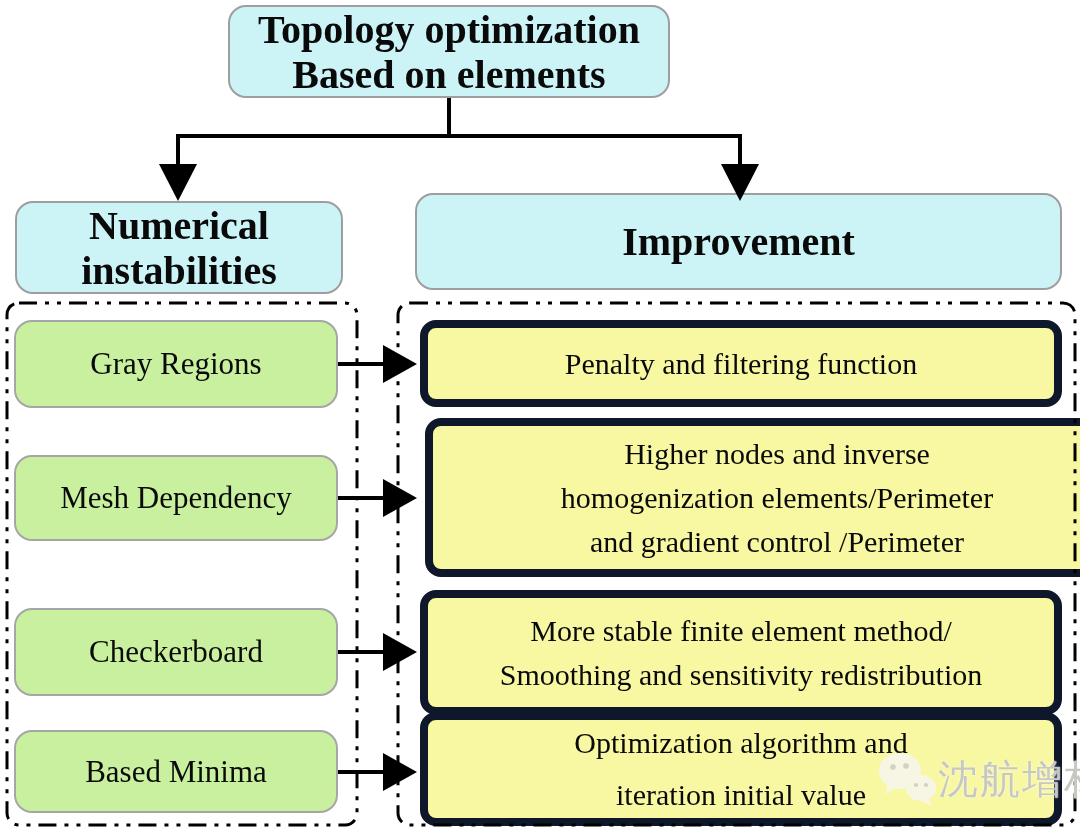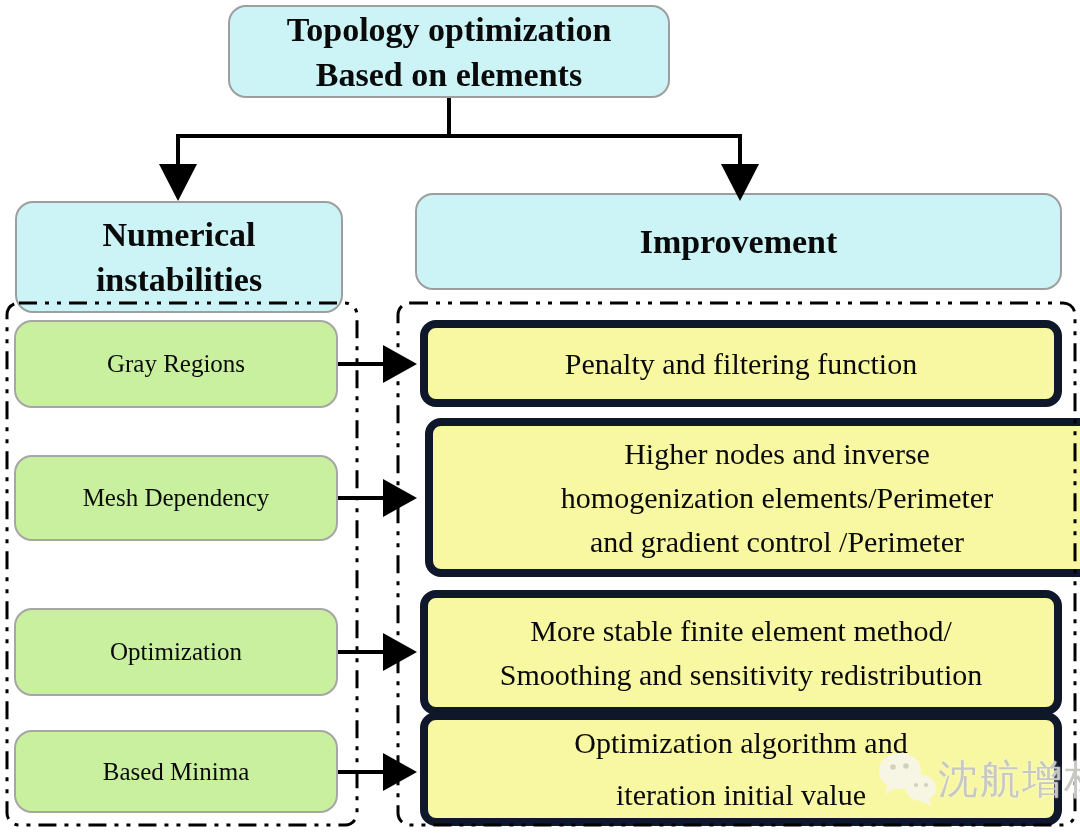--- a/index.html
+++ b/index.html
@@ -20,38 +20,38 @@
     align-items: center;
     justify-content: center;
     text-align: center;
     border-radius: 16px;
     z-index: 2;
   }
   .cyan {
     background: #ccf4f6;
     border: 2px solid #9e9e9e;
     font-weight: bold;
-    font-size: 34px;
+    font-size: 40px;
     line-height: 45px;
     border-radius: 18px;
   }
   .green {
     background: #c9f09e;
     border: 2px solid #a6a6a6;
-    font-size: 25px;
+    font-size: 31px;
     border-radius: 18px;
   }
   .yellow {
     background: #f8f8a2;
     border: 8px solid #0f172a;
     font-size: 30px;
     line-height: 44px;
   }
   .box-root   { left: 228px; top: 5px;   width: 442px; height: 93px; }
-  .hdr-left   { left: 15px;  top: 201px; width: 328px; height: 112px; }
+  .hdr-left   { left: 15px;  top: 201px; width: 328px; height: 93px; }
   .hdr-right  { left: 415px; top: 193px; width: 647px; height: 97px; }
 
   .g0 { left: 14px; top: 320px; width: 324px; height: 88px; }
   .g1 { left: 14px; top: 455px; width: 324px; height: 86px; }
   .g2 { left: 14px; top: 608px; width: 324px; height: 88px; }
   .g3 { left: 14px; top: 730px; width: 324px; height: 83px; }
 
   .y0 { left: 420px; top: 320px; width: 642px; height: 87px; }
   .y1 { left: 401px; top: 418px; width: 704px; height: 159px; margin-left: 24px; }
   .y2 { left: 420px; top: 590px; width: 642px; height: 125px; }
@@ -126,21 +126,21 @@
     <div>Improvement</div>
   </div>
 
   <div class="box green g0">
     <div>Gray Regions</div>
   </div>
   <div class="box green g1">
     <div>Mesh Dependency</div>
   </div>
   <div class="box green g2">
-    <div>Optimization</div>
+    <div>Checkerboard</div>
   </div>
   <div class="box green g3">
     <div>Based Minima</div>
   </div>
 
   <div class="box yellow y0">
     <div>Penalty and filtering function</div>
   </div>
   <div class="box yellow y1">
     <div>Higher nodes and inverse</div>

